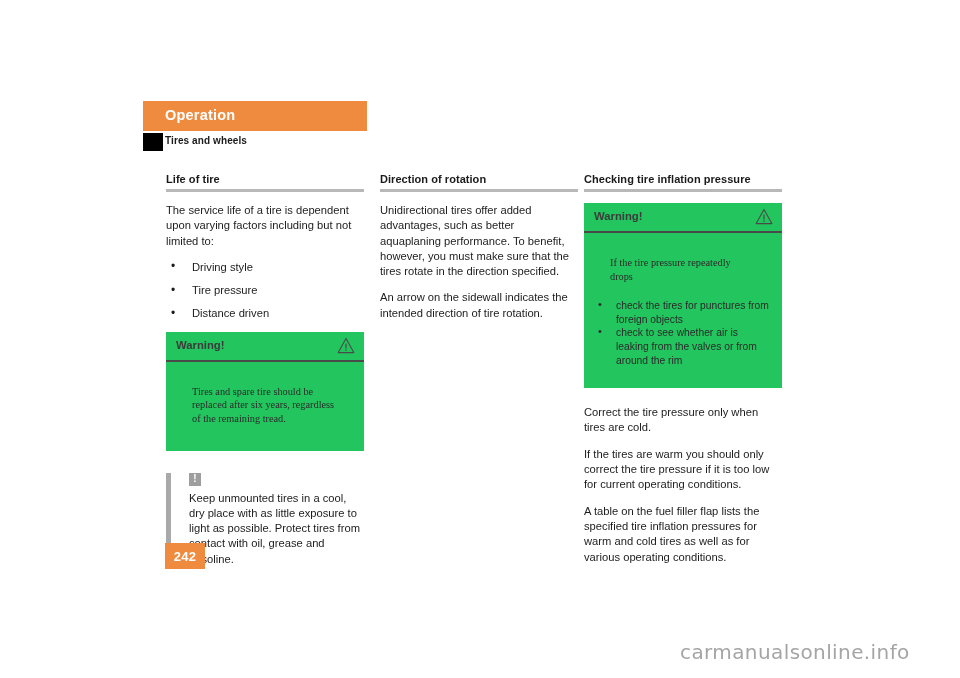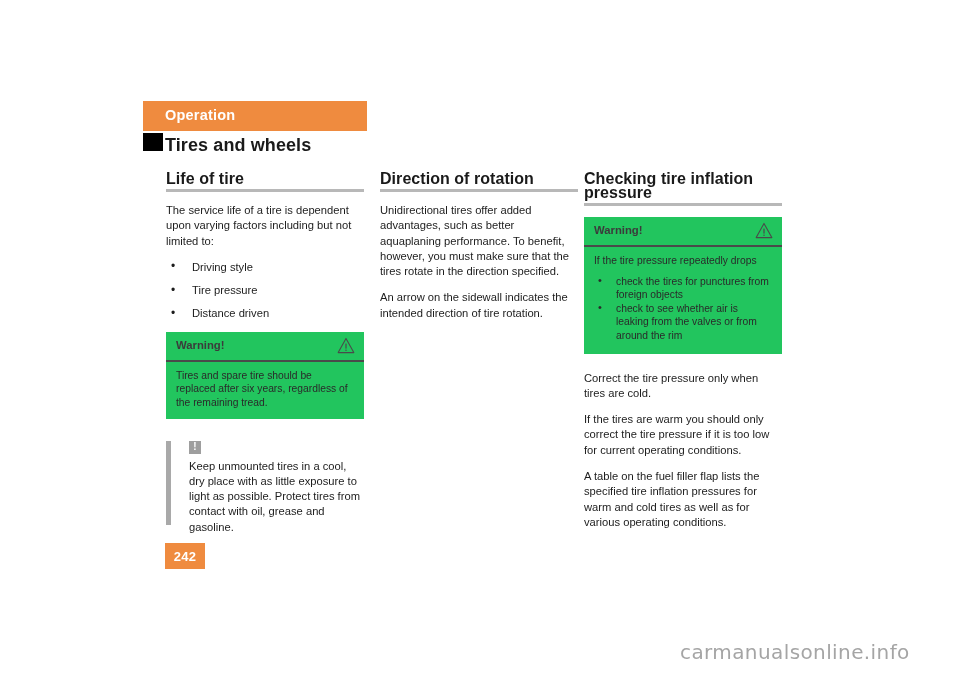--- a/index.html
+++ b/index.html
@@ -47,38 +47,38 @@
     left: 143px;
     top: 133px;
     width: 20px;
     height: 18px;
     background: #000000;
   }
   .subtitle {
     position: absolute;
     left: 165px;
     top: 135px;
-    font-size: 18px;
+    font-size: 10px;
     font-weight: bold;
     color: #1a1a1a;
     letter-spacing: 0.1px;
   }
 
   
   .col {
     position: absolute;
     top: 172px;
     width: 198px;
   }
   .col-1 { left: 166px; }
   .col-2 { left: 380px; }
   .col-3 { left: 584px; }
 
   .sec-head {
-    font-size: 16px;
+    font-size: 11px;
     font-weight: bold;
     color: #1a1a1a;
     line-height: 14px;
     letter-spacing: 0.05px;
   }
   .sec-rule {
     height: 3px;
     background: #b8b8b8;
     margin-top: 3px;
     margin-bottom: 11px;
@@ -141,38 +141,39 @@
   }
   .warnbox-divider {
     height: 2px;
     background: #4a4a4a;
     margin: 0 0 0 0;
   }
   .warnbox-body {
     padding: 7px 10px 9px 10px;
   }
   .warnbox-body p {
-    margin: 0;
+    margin: 16px;
     font-size: 10.3px;
     line-height: 13.6px;
     color: #2a2a2a;
+    font-family: Liberation Serif, serif;
   }
   .warnbox-body ul.wbullets {
     list-style: none;
     margin: 7px 0 0 0;
     padding: 0;
   }
   .warnbox-body ul.wbullets li {
     position: relative;
     font-size: 10.3px;
     line-height: 13.6px;
     color: #2a2a2a;
     padding-left: 22px;
   }
-  .warnbox-body ul.wbullets li:last-child { margin-bottom: 2px; }
+  .warnbox-body ul.wbullets li:last-child { margin-bottom: 12px; }
   .warnbox-body ul.wbullets li::before {
     content: "\2022";
     position: absolute;
     left: 4px;
     top: -1px;
     font-size: 11px;
     color: #2a2a2a;
   }
 
   

